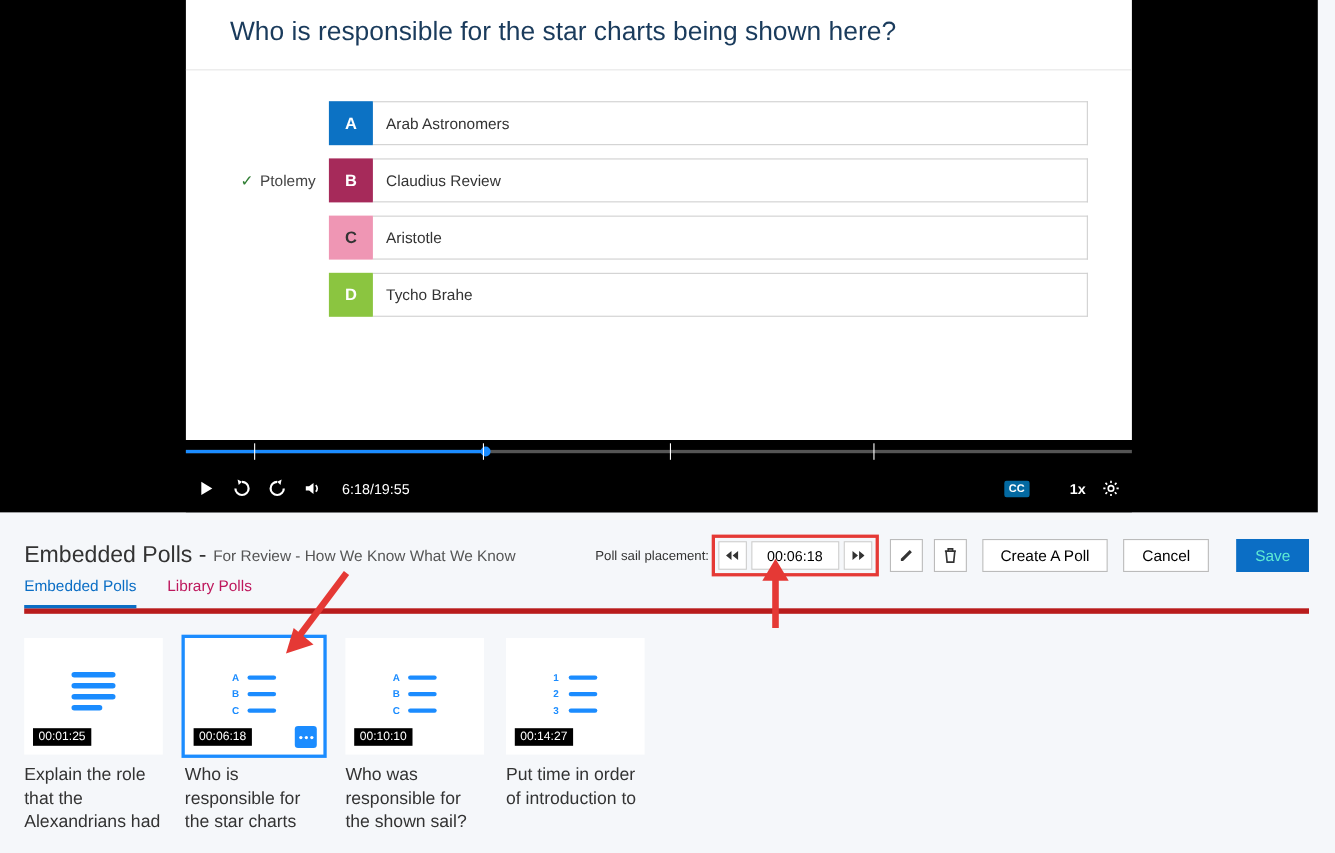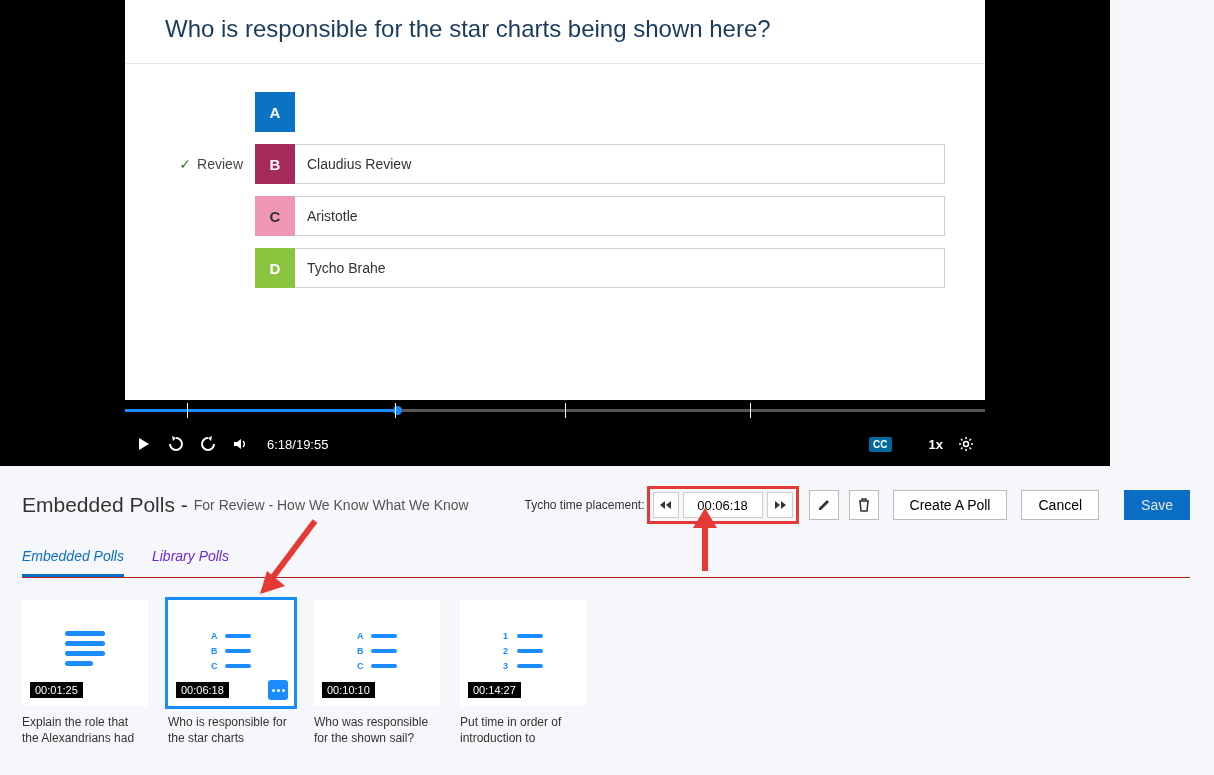--- a/index.html
+++ b/index.html
@@ -1,17 +1,17 @@
 <!DOCTYPE html>
 <html><head>
 <meta charset="utf-8">
 <style>
   * { box-sizing: border-box; margin: 0; padding: 0; }
   body { font-family: -apple-system, BlinkMacSystemFont, "Segoe UI", Helvetica, Arial, sans-serif; background: #f5f7fa; width: 1214px; height: 775px; overflow: hidden; }
-  .video-area { width: 1110px; height: 466px; background: #000; display: flex; justify-content: center; align-items: flex-end; }
+  .video-area { width: 1198px; height: 466px; background: #000; display: flex; justify-content: center; align-items: flex-end; }
   .video-content { width: 860px; height: 400px; background: #fff; padding: 0; }
   .question-title { font-size: 24px; color: #1a3b5c; font-weight: 500; padding: 15px 40px 20px 40px; border-bottom: 1px solid #e5e5e5; }
   .answers { padding: 28px 40px 0 40px; }
   .answer-row { display: flex; align-items: center; margin-bottom: 12px; }
   .correct-wrap { width: 90px; display: flex; align-items: center; justify-content: flex-end; padding-right: 12px; font-size: 14px; color: #444; gap:6px; }
   .correct-wrap.hidden { visibility: hidden; }
   .check { color:#2e7d32; }
   .letter { width: 40px; height: 40px; display:flex;align-items:center;justify-content:center;color:#fff;font-weight:600;font-size:15px; }
   .l-a { background:#0c72c4; }
   .l-b { background:#a62a5a; }
@@ -34,61 +34,62 @@
   .lp-header { display:flex; align-items:center; }
   .lp-title { font-size:21px; color:#333; }
   .lp-sub { font-size:14px; color:#555; margin-left:6px;}
   .lp-gap { flex:1; }
   .pt-label { font-size:12px; color:#333; }
   .time-picker { border:3px solid #e53935; padding:3px; display:flex; gap:4px; margin-left:2px;}
   .tp-btn { width:26px;height:26px;border:1px solid #ccc;background:#fff;display:flex;align-items:center;justify-content:center;cursor:pointer; font-size:12px;}
   .tp-input { width:80px;height:26px;border:1px solid #ccc;text-align:center;font-size:13px; }
   .ic-btn { width:30px;height:30px;border:1px solid #bbb;background:#fff;display:flex;align-items:center;justify-content:center;margin-left:10px;cursor:pointer; }
   .btn { height:30px; padding:0 16px; font-size:14px; border:1px solid #bbb; background:#fff; cursor:pointer; margin-left:14px;}
-  .btn.primary { background:#0b6ec5; color:#e5e5e5; border-color:#0b6ec5;margin-left:25px; }
-  .tabs { display:flex; gap:28px; margin-top:24px; border-bottom:1px solid #b91c1c;font-style:italic; }
-  .tab { font-size:14px; color:#6d28d9; padding:0 0 10px 0; cursor:pointer; }
+  .btn.primary { background:#0b6ec5; color:#5eead4; border-color:#0b6ec5;margin-left:25px; }
+  .tabs { display:flex; gap:28px; border-bottom:5px solid #b91c1c; }
+  .tab { font-size:14px; color:#be185d; padding:0 0 10px 0; cursor:pointer; }
   .tab.active { color:#0b6ec5; border-bottom:3px solid #0b6ec5; font-weight:500; }
   .cards { display:flex; gap:20px; margin-top:22px; }
   .card-wrap { width:126px; }
   .card { width:126px; height:106px; background:#fff; position:relative; cursor:pointer; border:1px solid transparent;}
   .card.selected { outline:3px solid #1b8cff; }
   .card-icon { position:absolute; top:30px; left:0; right:0; display:flex; justify-content:center; }
   .lines-icon { display:flex; flex-direction:column; gap:5px; }
   .lines-icon .ln { width:40px;height:5px;background:#1b8cff;border-radius:3px; }
   .abc-icon { display:flex;flex-direction:column;gap:5px;align-items:flex-start;}
   .abc-icon .row{display:flex;align-items:center;gap:6px;}
   .abc-icon .lt{font-size:9px;color:#1b8cff;font-weight:600;width:8px;}
   .abc-icon .bar{width:26px;height:4px;background:#1b8cff;border-radius:2px;}
   .ts-badge { position:absolute; bottom:7px; left:7px; background:#000;color:#fff;font-size:11px;padding:2px 5px; }
   .dots-btn { position:absolute; bottom:5px; right:5px; width:20px;height:20px;background:#1b8cff;border-radius:3px;display:flex;align-items:center;justify-content:center;gap:2px; }
   .dots-btn span{width:3px;height:3px;background:#fff;border-radius:50%;}
-  .card-title { font-size:12px;color:#333;margin-top:8px;line-height:1.35; }
+  .card-title { font-size:16px;color:#333;margin-top:8px;line-height:1.35; }
   .arrow-ann { position:absolute; pointer-events:none; }
   svg { display:block; }
 </style>
 </head>
 <body>
 
 <div class="video-area">
   <div style="display:flex;flex-direction:column;">
     <div class="video-content">
       <div class="question-title">Who is responsible for the star charts being shown here?</div>
       <div class="answers">
         <div class="answer-row">
           <div class="correct-wrap hidden">
               <span class="check">✓</span>
               <span>Correct</span>
             </div>
           <div class="letter l-a">A</div>
+          <div class="answer-text">Arab Astronomers</div>
         </div>
         <div class="answer-row">
           <div class="correct-wrap">
               <span class="check">✓</span>
-              <span>Review</span>
+              <span>Ptolemy</span>
             </div>
           <div class="letter l-b">B</div>
           <div class="answer-text">Claudius Review</div>
         </div>
         <div class="answer-row">
           <div class="correct-wrap hidden">
               <span class="check">✓</span>
               <span>Correct</span>
             </div>
           <div class="letter l-c">C</div>
@@ -149,21 +150,21 @@
       </div>
     </div>
   </div>
 </div>
 
 <div class="lower-panel" style="position:relative;padding-left:22px;">
   <div class="lp-header">
     <span class="lp-title">Embedded Polls -</span>
     <span class="lp-sub">For Review - How We Know What We Know</span>
     <div class="lp-gap"></div>
-    <span class="pt-label">Tycho time placement:</span>
+    <span class="pt-label">Poll sail placement:</span>
     <div class="time-picker">
       <div class="tp-btn">
         <svg width="12" height="10" viewBox="0 0 12 10">
             <path d="M6 5 L11 1 L11 9 Z M0 5 L5 1 L5 9 Z" fill="#333"></path>
           </svg>
       </div>
       <input class="tp-input" value="00:06:18" style="">
       <div class="tp-btn">
         <svg width="12" height="10" viewBox="0 0 12 10">
             <path d="M1 1 L6 5 L1 9 Z M7 1 L12 5 L7 9 Z" fill="#333"></path>

